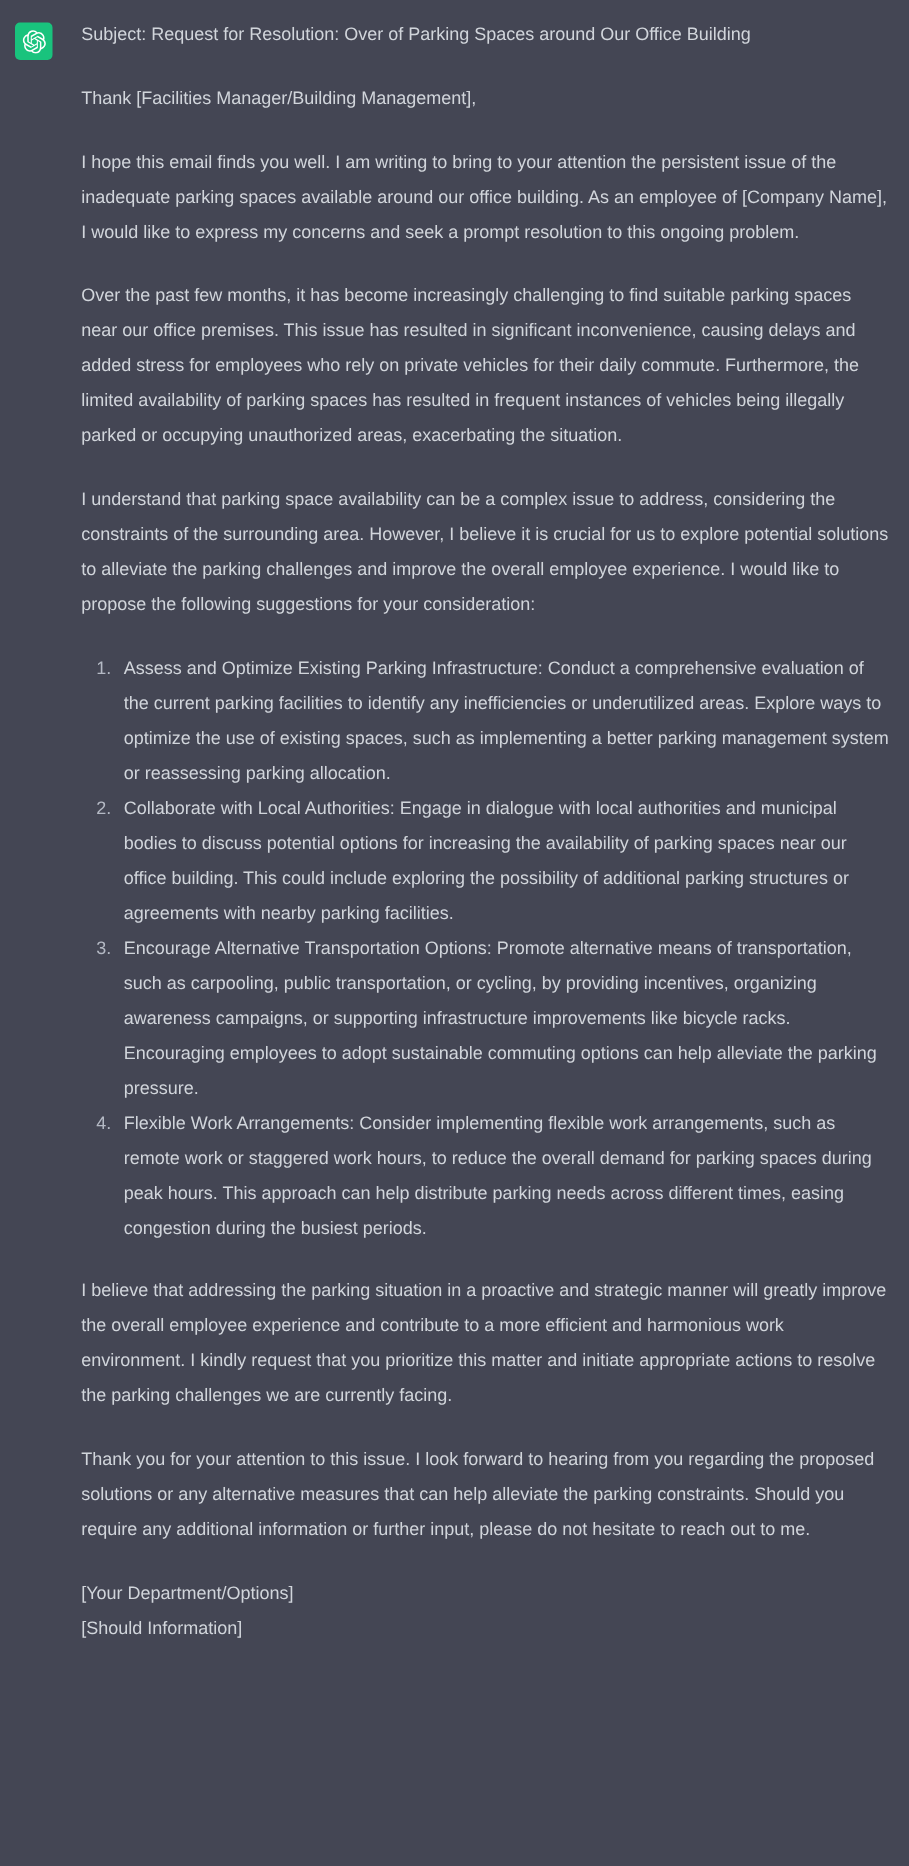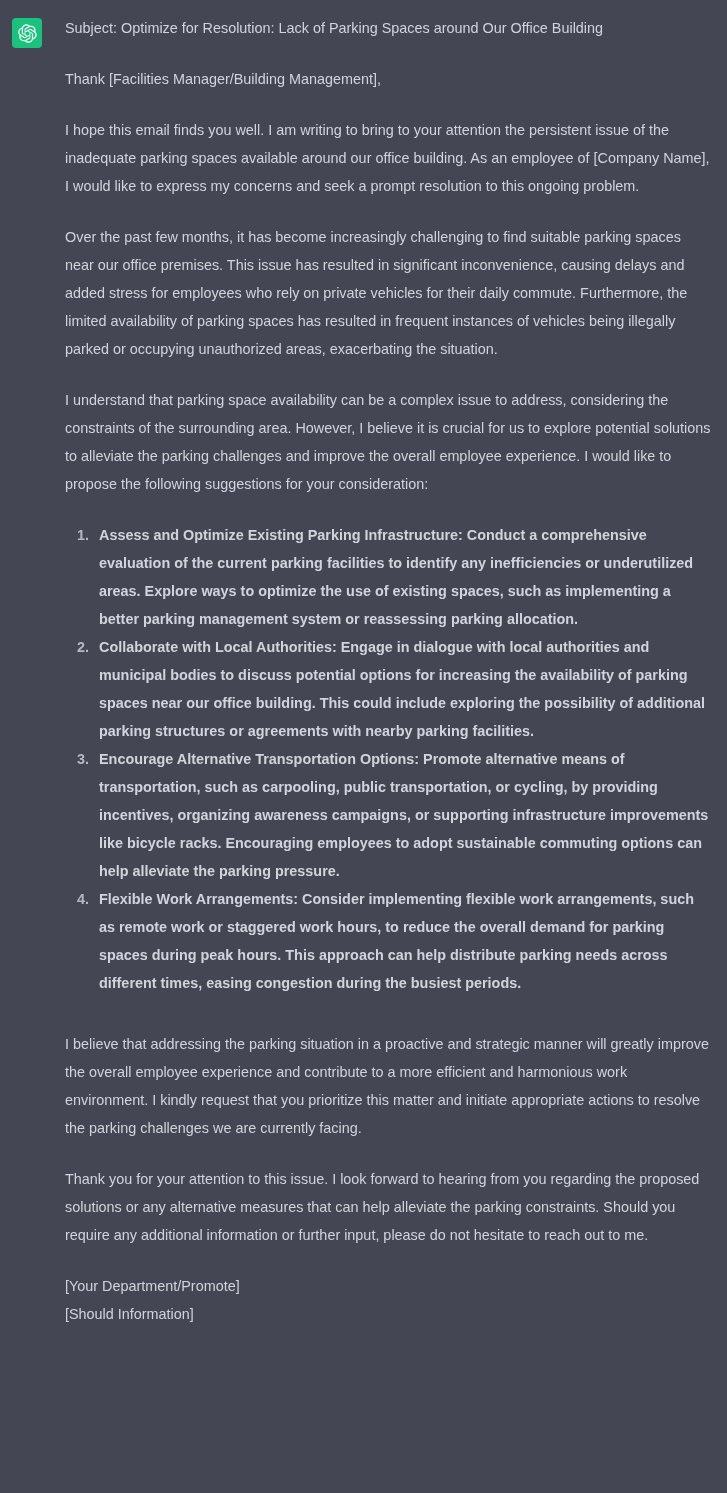--- a/index.html
+++ b/index.html
@@ -39,24 +39,23 @@
     font-size: 14.4px;
     line-height: 28px;
     color: #d1d5db;
   }
   .para {
     margin: 0 0 23px 0;
     white-space: normal;
   }
   .para:last-child { margin-bottom: 0; }
   ol.suggestions {
-    margin: 0 0 33px 0;
+    margin: 0 0 22px 0;
     padding-left: 28px;
     list-style: decimal;
-    font-weight: bold;
   }
   ol.suggestions li {
     margin-bottom: 0;
     padding-left: 6px;
   }
   ol.suggestions li::marker {
     color: #b4b9c4;
   }
   .signoff-block .para { margin-bottom: 23px; }
   .signature-lines { margin: 0; }
@@ -70,38 +69,38 @@
   <div class="avatar">
     <span>
       <svg width="19" height="19" viewBox="0 0 41 41" fill="#ffffff" xmlns="http://www.w3.org/2000/svg">
         <path d="M37.532 16.87a9.963 9.963 0 0 0-.856-8.184 10.078 10.078 0 0 0-10.855-4.835A9.964 9.964 0 0 0 18.306.5a10.079 10.079 0 0 0-9.614 6.977 9.967 9.967 0 0 0-6.664 4.834 10.08 10.08 0 0 0 1.24 11.817 9.965 9.965 0 0 0 .856 8.185 10.079 10.079 0 0 0 10.855 4.835 9.965 9.965 0 0 0 7.516 3.35 10.078 10.078 0 0 0 9.617-6.981 9.967 9.967 0 0 0 6.663-4.834 10.079 10.079 0 0 0-1.243-11.813zM22.498 37.886a7.474 7.474 0 0 1-4.799-1.735c.061-.033.168-.091.237-.134l7.964-4.6a1.294 1.294 0 0 0 .655-1.134V19.054l3.366 1.944a.12.12 0 0 1 .066.092v9.299a7.505 7.505 0 0 1-7.49 7.496zM6.392 31.006a7.471 7.471 0 0 1-.894-5.023c.06.036.162.099.237.141l7.964 4.6a1.297 1.297 0 0 0 1.308 0l9.724-5.614v3.888a.12.12 0 0 1-.048.103l-8.051 4.649a7.504 7.504 0 0 1-10.24-2.744zM4.297 13.62A7.469 7.469 0 0 1 8.2 10.333c0 .068-.004.19-.004.274v9.201a1.294 1.294 0 0 0 .654 1.132l9.723 5.614-3.366 1.944a.12.12 0 0 1-.114.01L7.04 23.856a7.504 7.504 0 0 1-2.743-10.237zm27.658 6.437l-9.724-5.615 3.367-1.943a.121.121 0 0 1 .113-.01l8.052 4.648a7.498 7.498 0 0 1-1.158 13.528v-9.476a1.293 1.293 0 0 0-.65-1.132zm3.35-5.043c-.059-.037-.162-.099-.236-.141l-7.965-4.6a1.298 1.298 0 0 0-1.308 0l-9.723 5.614v-3.888a.12.12 0 0 1 .048-.103l8.05-4.645a7.497 7.497 0 0 1 11.135 7.763zm-21.063 6.929l-3.367-1.944a.12.12 0 0 1-.065-.092v-9.299a7.497 7.497 0 0 1 12.293-5.756 6.94 6.94 0 0 0-.236.134l-7.965 4.6a1.294 1.294 0 0 0-.654 1.132l-.006 11.225zm1.829-3.943l4.33-2.501 4.332 2.5v5l-4.331 2.5-4.331-2.5V18z"></path>
       </svg>
     </span>
   </div>
 
   <div class="message-body">
 
-    <p class="para">Subject: Optimize for Resolution: Lack of Parking Spaces around Our Office Building</p>
+    <p class="para">Subject: Request for Resolution: Over of Parking Spaces around Our Office Building</p>
 
     <p class="para">Thank [Facilities Manager/Building Management],</p>
 
     <p class="para">I hope this email finds you well. I am writing to bring to your attention the persistent issue of the inadequate parking spaces available around our office building. As an employee of [Company Name], I would like to express my concerns and seek a prompt resolution to this ongoing problem.</p>
     <p class="para">Over the past few months, it has become increasingly challenging to find suitable parking spaces near our office premises. This issue has resulted in significant inconvenience, causing delays and added stress for employees who rely on private vehicles for their daily commute. Furthermore, the limited availability of parking spaces has resulted in frequent instances of vehicles being illegally parked or occupying unauthorized areas, exacerbating the situation.</p>
     <p class="para">I understand that parking space availability can be a complex issue to address, considering the constraints of the surrounding area. However, I believe it is crucial for us to explore potential solutions to alleviate the parking challenges and improve the overall employee experience. I would like to propose the following suggestions for your consideration:</p>
 
     <ol class="suggestions">
       <li>Assess and Optimize Existing Parking Infrastructure: Conduct a comprehensive evaluation of the current parking facilities to identify any inefficiencies or underutilized areas. Explore ways to optimize the use of existing spaces, such as implementing a better parking management system or reassessing parking allocation.</li>
       <li>Collaborate with Local Authorities: Engage in dialogue with local authorities and municipal bodies to discuss potential options for increasing the availability of parking spaces near our office building. This could include exploring the possibility of additional parking structures or agreements with nearby parking facilities.</li>
       <li>Encourage Alternative Transportation Options: Promote alternative means of transportation, such as carpooling, public transportation, or cycling, by providing incentives, organizing awareness campaigns, or supporting infrastructure improvements like bicycle racks. Encouraging employees to adopt sustainable commuting options can help alleviate the parking pressure.</li>
       <li>Flexible Work Arrangements: Consider implementing flexible work arrangements, such as remote work or staggered work hours, to reduce the overall demand for parking spaces during peak hours. This approach can help distribute parking needs across different times, easing congestion during the busiest periods.</li>
     </ol>
 
     <div class="signoff-block">
       <p class="para">I believe that addressing the parking situation in a proactive and strategic manner will greatly improve the overall employee experience and contribute to a more efficient and harmonious work environment. I kindly request that you prioritize this matter and initiate appropriate actions to resolve the parking challenges we are currently facing.</p>
       <p class="para">Thank you for your attention to this issue. I look forward to hearing from you regarding the proposed solutions or any alternative measures that can help alleviate the parking constraints. Should you require any additional information or further input, please do not hesitate to reach out to me.</p>
       <div class="signature-lines">
-        <div>[Your Department/Promote]</div>
+        <div>[Your Department/Options]</div>
         <div>[Should Information]</div>
       </div>
     </div>
 
   </div>
 </div>
 
 </body></html>

